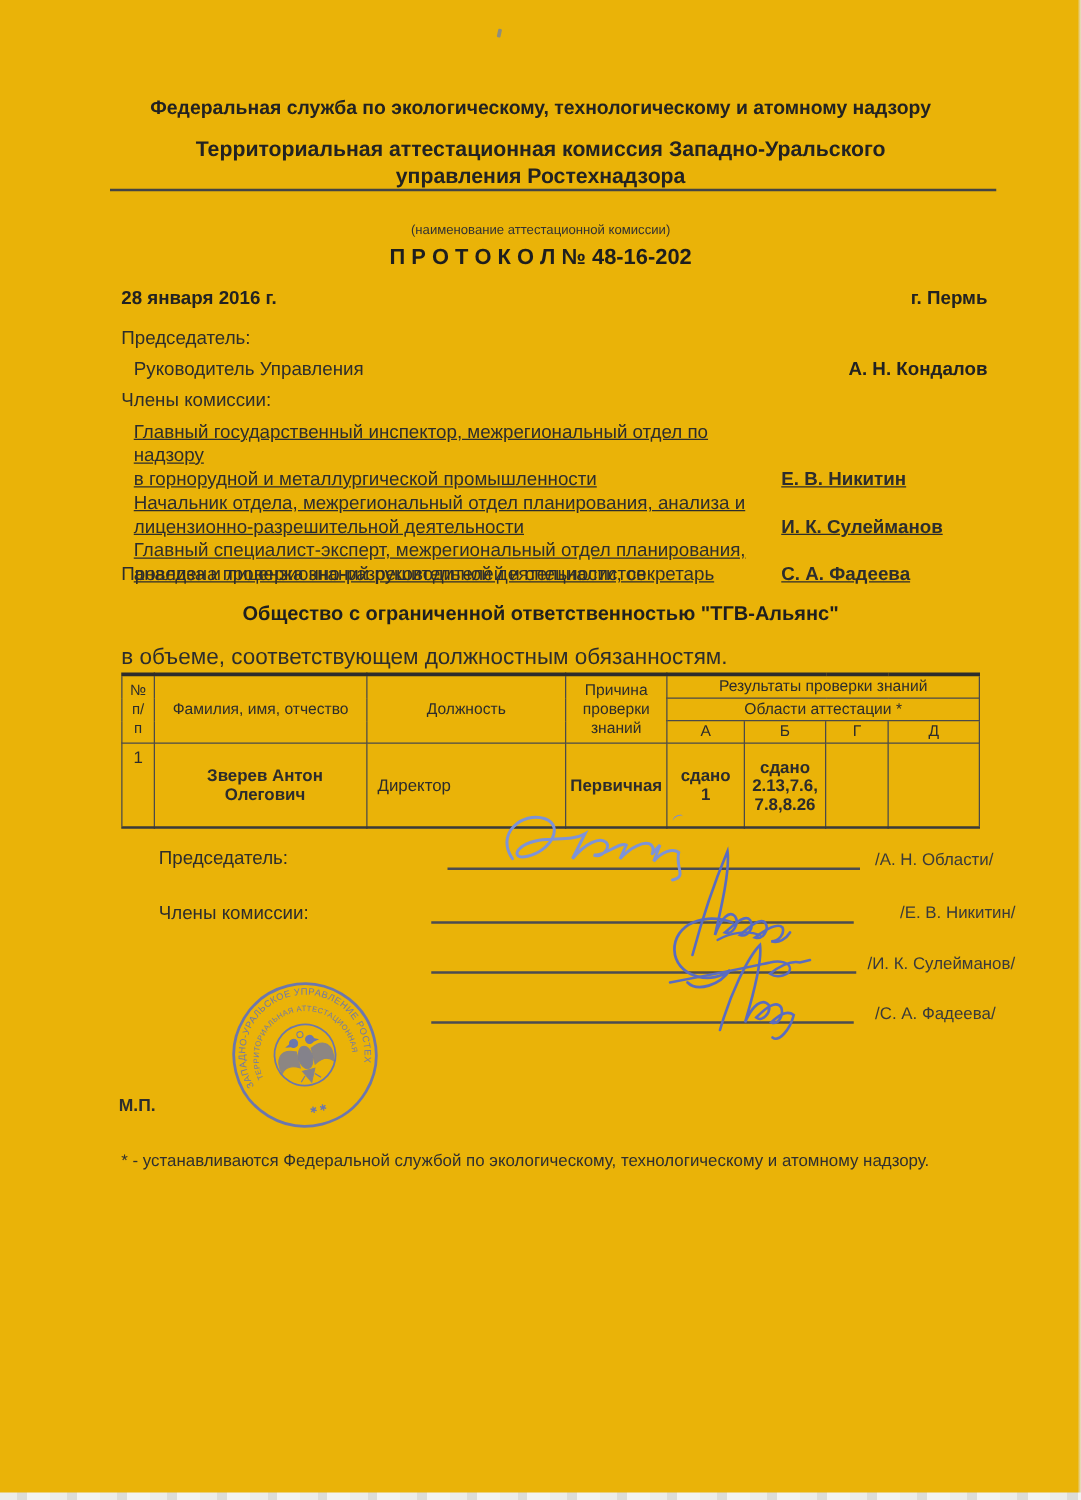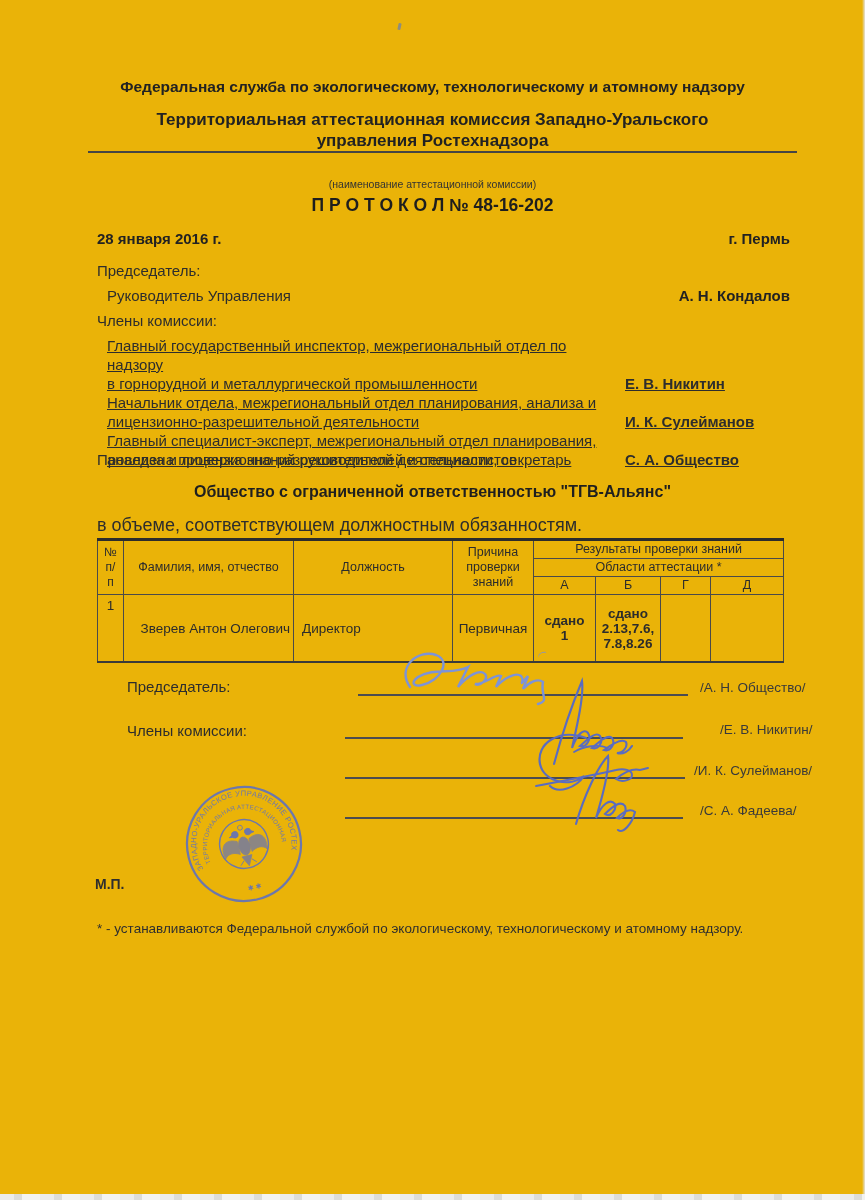--- a/index.html
+++ b/index.html
@@ -33,23 +33,23 @@
   .scope{top:515px; left:97px; font-size:18px;}
   
   .tbl{top:538px; left:97px;}
   table{border-collapse:collapse; table-layout:fixed; width:686px;}
   table, td{border:1.4px solid #4a4a4a;}
   table{border-top:3px solid #2c2c2c; border-bottom:2px solid #3a3a3a;}
   td{font-size:12.5px; color:#2c2c2c; text-align:center; vertical-align:middle; padding:1px 3px; line-height:15px;}
   td.small{font-size:12px;}
   .row-data td{height:62px; font-size:13.5px;}
   td.cell-num{vertical-align:top; padding-top:3px;}
-  td.cell-fio{text-align:right; padding-left:10px; font-weight:normal;}
+  td.cell-fio{text-align:center; padding-left:10px; font-weight:bold;}
   td.cell-dol{text-align:left; padding-left:8px;}
-  td.cell-reason{font-weight:normal;}
+  td.cell-reason{font-weight:bold;}
   td.cell-res{font-weight:bold; line-height:15px;}
   
   .sigline{position:absolute; height:1.6px; background:#4c4c50;}
   .siglbl{position:absolute; font-size:13.5px; color:#3a3a3a; white-space:nowrap;}
   .sig-svg{position:absolute; overflow:visible;}
   .mp{top:876px; left:95px; font-size:14px; font-weight:bold; color:#2e2e2e;}
   .footnote{top:921px; left:97px; width:700px; font-size:13.5px; color:#2f2f2f;}
   
   .stamp{position:absolute; top:783px; left:183px; width:122px; height:122px; transform:rotate(-14deg); opacity:.88;}
   
@@ -95,21 +95,21 @@
       <span class="member-name">Е. В. Никитин</span>
     </div>
     <div class="member-row">
       <span class="member-pos pre">Начальник отдела, межрегиональный отдел планирования, анализа и
 лицензионно-разрешительной деятельности</span>
       <span class="member-name">И. К. Сулейманов</span>
     </div>
     <div class="member-row">
       <span class="member-pos pre">Главный специалист-эксперт, межрегиональный отдел планирования,
 анализа и лицензионно-разрешительной деятельности, секретарь</span>
-      <span class="member-name">С. А. Общество</span>
+      <span class="member-name">С. А. Фадеева</span>
     </div>
   </div>
 
   <div class="abs lbl check">Проведена проверка знаний руководителей и специалистов</div>
   <div class="abs center org">Общество с ограниченной ответственностью "ТГВ-Альянс"</div>
   <div class="abs lbl scope">в объеме, соответствующем должностным обязанностям.</div>
 
   <div class="abs tbl">
     <table>
       <colgroup>
@@ -161,21 +161,21 @@
   </div>
 
   <div class="abs lbl" style="top:678px; left:127px;">Председатель:</div>
   <div class="abs lbl" style="top:722px; left:127px;">Члены комиссии:</div>
 
   <div class="sigline" style="top:694px; left:358px; width:330px;"></div>
   <div class="sigline" style="top:737px; left:345px; width:338px;"></div>
   <div class="sigline" style="top:777px; left:345px; width:340px;"></div>
   <div class="sigline" style="top:817px; left:345px; width:338px;"></div>
 
-  <div class="siglbl" style="top:680px; left:700px;">/А. Н. Общество/</div>
+  <div class="siglbl" style="top:680px; left:700px;">/А. Н. Области/</div>
   <div class="siglbl" style="top:722px; left:720px;">/Е. В. Никитин/</div>
   <div class="siglbl" style="top:763px; left:694px;">/И. К. Сулейманов/</div>
   <div class="siglbl" style="top:803px; left:700px;">/С. А. Фадеева/</div>
 
   <svg class="sig-svg" style="top:645px; left:388px;" width="190" height="60" viewBox="0 0 190 60">
     <path d="M22 42 C8 22 30 4 48 10 C64 16 52 36 34 40 C26 42 22 38 30 32 C46 22 66 30 80 22 L70 42 C80 30 92 24 97 29 C101 34 92 42 87 39 C96 40 108 28 113 31 L108 42 C116 33 128 27 133 31 C138 36 128 44 140 31 L135 44 C141 37 150 33 155 37 C152 50 162 56 150 59" fill="none" stroke="#7d93d8" stroke-width="2.4" stroke-linecap="round"></path>
   </svg>
   <svg class="sig-svg" style="top:676px; left:542px;" width="92" height="92" viewBox="0 0 92 92">
     <path d="M12 88 C20 58 32 24 40 5 C42 20 35 50 30 72 C35 58 42 52 46 57 C50 63 44 72 38 70 C46 63 54 55 58 60 C62 66 56 74 50 72 C58 65 66 58 70 62 C74 68 68 76 62 74 C70 68 80 62 84 66 C86 71 81 77 75 77 C81 79 87 75 90 70" fill="none" stroke="#5a6cc0" stroke-width="2.1" stroke-linecap="round"></path>
   </svg>

